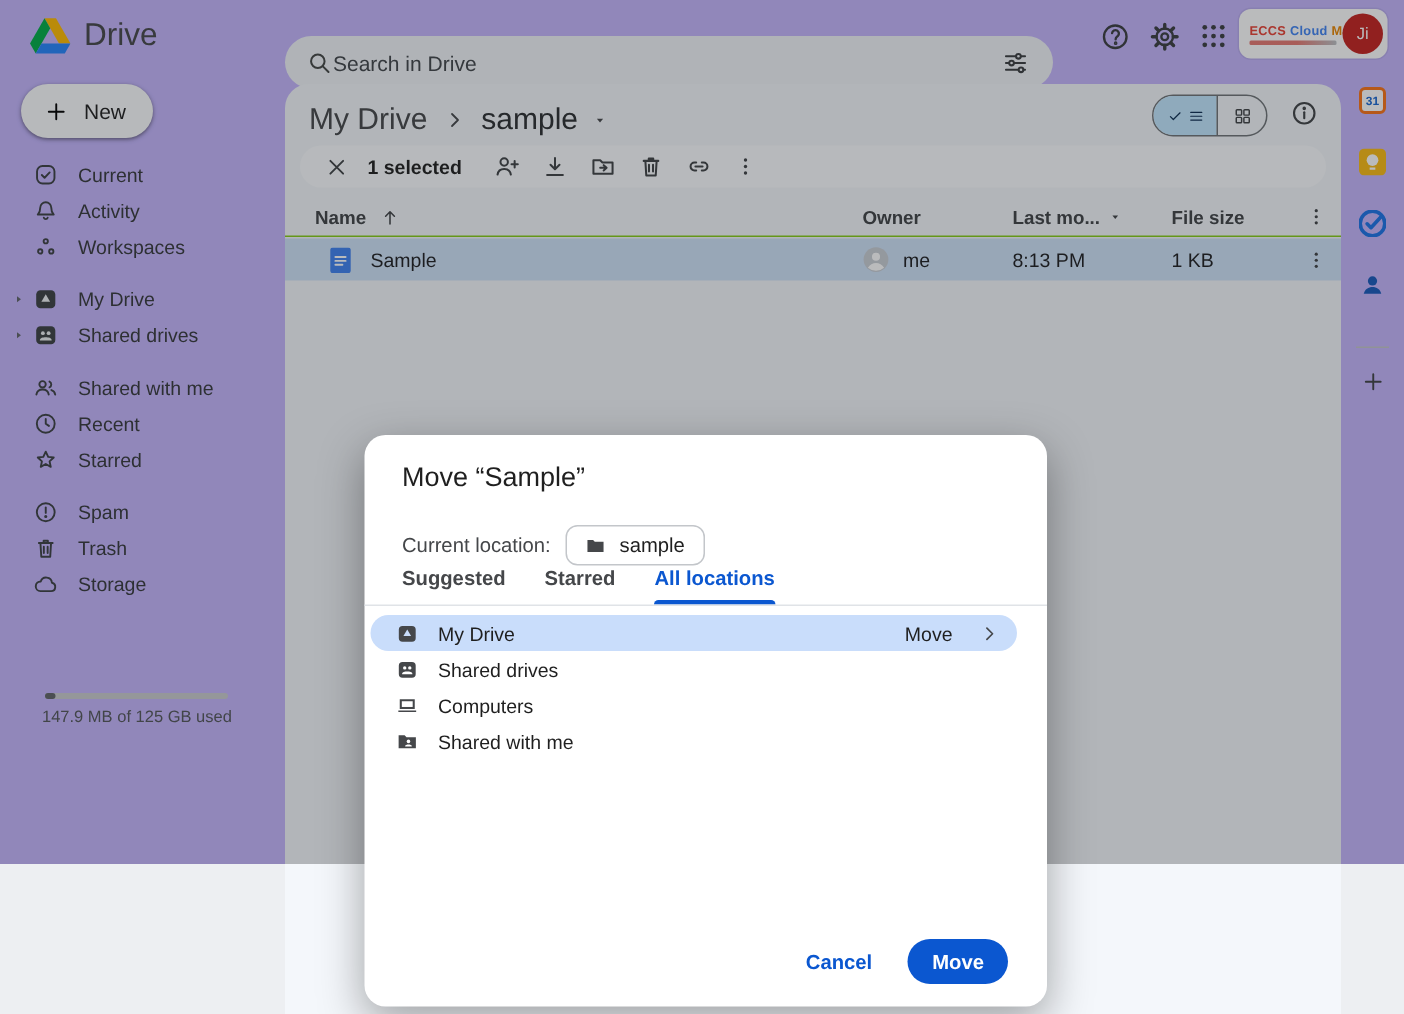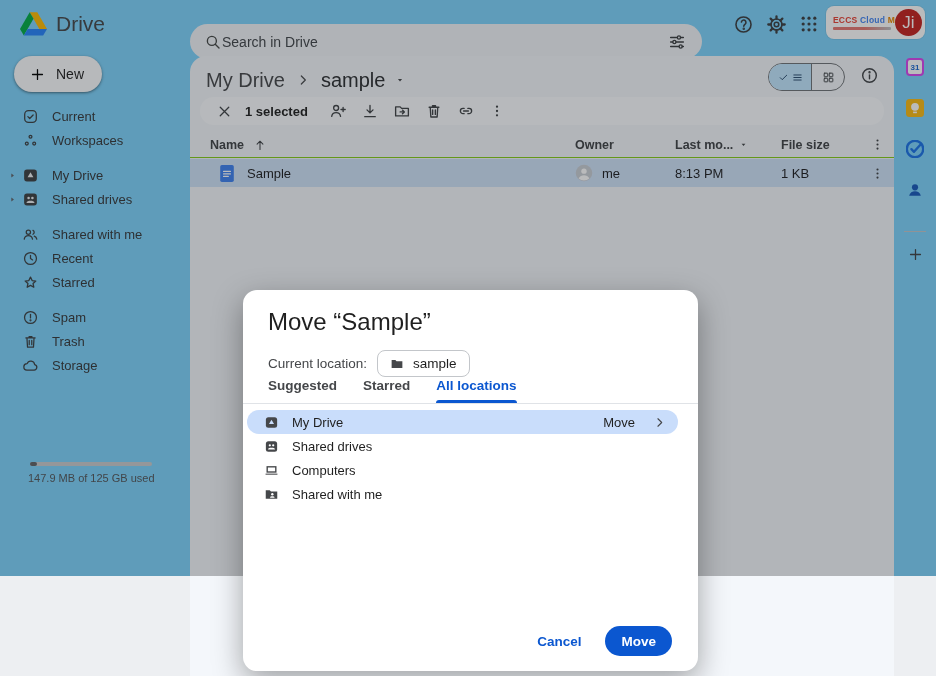--- a/index.html
+++ b/index.html
@@ -1,37 +1,37 @@
 <!DOCTYPE html>
 <html><head>
 <meta charset="utf-8">
 <style>
   * { margin:0; padding:0; box-sizing:border-box; }
   html,body { width:936px; height:676px; overflow:hidden; }
   body { font-family:"Liberation Sans","DejaVu Sans",sans-serif; background:#edeff2; }
-  .screen { position:relative; width:936px; height:576px; background:#7dd3fc;text-decoration:underline; }
+  .screen { position:relative; width:936px; height:576px; background:#c4b5fd;text-decoration:underline; }
   svg { display:block; }
   .s { stroke:currentColor; fill:none; stroke-width:1.8; stroke-linecap:round; stroke-linejoin:round; }
   .f { fill:currentColor; stroke:none; }
 
   
   .topbar { position:absolute; left:0; top:0; width:936px; height:48px; }
   .logo { position:absolute; left:20px; top:12px; display:flex; align-items:center; gap:9px; }
   .logo-text { font-size:21px; color:#45474a; }
   .searchbar { position:absolute; left:190px; top:24px; width:512px; height:35px; background:#f1f4f8; border-radius:18px; display:flex; align-items:center; padding:0 16px 0 14px; color:#444746; }
   .search-ph { font-size:14px; color:#41454a; }
   .tune { margin-left:auto; color:#3a3d40; cursor:pointer; }
   .tb-btn { position:absolute; top:12px; width:24px; height:24px; color:#3a3d40; display:flex; align-items:center; justify-content:center; cursor:pointer; }
   .tb-help { left:731px; } .tb-gear { left:764px; } .tb-grid { left:797px; }
   .account-badge { position:absolute; left:826px; top:6px; width:99px; height:33px; background:#ffffff; border-radius:8px; display:flex; align-items:center; padding:0 3px 0 7px; box-shadow:0 0 0 1px rgba(0,0,0,.06); }
   .badge-col { width:62px; }
   .badge-title { font-size:8.5px; font-weight:bold; letter-spacing:.2px; white-space:nowrap; }
   .badge-title .w1{color:#e94235;} .badge-title .w2{color:#4285f4;} .badge-title .w3{color:#ea8600;}
   .badge-tagline { margin-top:2px; height:2.5px; width:58px; background:linear-gradient(90deg,#d93025 55%,#9aa0a6); opacity:.65; border-radius:1px; }
-  .avatar { margin-left:auto; width:27px; height:27px; border-radius:50%; background:#c5221f; color:#fff; font-size:17px; display:flex; align-items:center; justify-content:center; cursor:pointer; }
+  .avatar { margin-left:auto; width:27px; height:27px; border-radius:50%; background:#c5221f; color:#fff; font-size:11px; display:flex; align-items:center; justify-content:center; cursor:pointer; }
 
   
   .sidebar { position:absolute; left:0; top:48px; width:190px; height:628px; }
   .new-btn { position:absolute; left:14px; top:8px; height:36px; padding:0 18px 0 15px; border-radius:18px; background:#fbfcfe; display:flex; align-items:center; gap:10px; box-shadow:0 1px 2px rgba(0,0,0,.3),0 1px 3px 1px rgba(0,0,0,.15); cursor:pointer; }
   .new-btn span { font-size:14px; color:#1f1f1f; }
   .side-list { position:absolute; left:0; top:56px; width:190px; }
   .side-item { position:relative; height:24px; display:flex; align-items:center; gap:13px; padding-left:22px; font-size:13px; color:#36383b; cursor:pointer; }
   .side-item .ic { color:#3c4043; }
   .side-gap { height:11px; }
   .expander { position:absolute; left:9px; top:8.5px; color:#5f6368; }
@@ -57,28 +57,28 @@
   .th { display:flex; align-items:center; gap:6px; cursor:pointer; }
   .th-menu { display:flex; justify-content:center; color:#3f4246; cursor:pointer; }
   .frow { position:absolute; left:0; top:103px; width:704px; height:28px; background:#cfe2f8; display:grid; grid-template-columns:385px 100px 106px 80px 33px; align-items:center; font-size:13px; color:#1d1e20; cursor:pointer; }
   .cell-name { padding-left:30px; display:flex; align-items:center; gap:13px; }
   .cell-owner { display:flex; align-items:center; gap:9px; }
   .cell-menu { display:flex; justify-content:center; color:#3f4246; }
 
   
   .rail { position:absolute; left:894px; top:48px; width:42px; height:628px; display:flex; flex-direction:column; align-items:center; padding-top:10px; }
   .rail-ic { margin-bottom:23px; cursor:pointer; }
-  .cal-ic { width:18px; height:18px; border:2px solid #d946ef; border-radius:4px; background:#fff; display:flex; align-items:center; justify-content:center; font-size:8px; font-weight:bold; color:#1967d2; }
+  .cal-ic { width:18px; height:18px; border:2px solid #f97316; border-radius:4px; background:#fff; display:flex; align-items:center; justify-content:center; font-size:8px; font-weight:bold; color:#1967d2; }
   .rail-div { width:22px; border-top:1px solid #c3c6c9; margin-top:9px; margin-bottom:14px; }
   .rail-plus { color:#3f4246; cursor:pointer; }
 
   
   .scrim { position:absolute; inset:0; background:rgba(28,30,33,.30); z-index:40; }
   .dialog { position:absolute; left:243px; top:290px; width:455px; height:381px; background:#fff; border-radius:14px; box-shadow:0 10px 30px rgba(0,0,0,.35); z-index:50; }
-  .dlg-title { position:absolute; left:25px; top:18px; font-size:24px; color:#1f1f1f; }
+  .dlg-title { position:absolute; left:25px; top:18px; font-size:18px; color:#1f1f1f; }
   .dlg-loc { position:absolute; left:25px; top:60px; display:flex; align-items:center; gap:10px; }
   .dlg-loc-label { font-size:13.5px; color:#45474a; }
   .loc-chip { height:27px; border:1px solid #c3c6ca; border-radius:8px; padding:0 12px; display:flex; align-items:center; gap:9px; cursor:pointer; }
   .loc-chip .ic { color:#45474a; }
   .loc-chip span { font-size:13.5px; color:#1f1f1f; }
   .dlg-tabs { position:absolute; left:25px; top:88px; display:flex; gap:26px; }
   .tab { position:relative; font-size:13.5px; font-weight:bold; color:#45474a; padding-bottom:10px; cursor:pointer; }
   .tab.active { color:#0b57d0; }
   .tab.active::after { content:""; position:absolute; left:0; right:0; bottom:0; height:3px; background:#0b57d0; border-radius:3px 3px 0 0; }
   .dlg-tabdiv { position:absolute; left:0; top:113px; width:455px; border-top:1px solid #e0e3e7; }
@@ -175,20 +175,27 @@
     <div class="side-list">
       <div class="side-item">
         <svg class="s ic" width="17" height="17" viewBox="0 0 24 24">
             <rect x="3.8" y="3.8" width="16.4" height="16.4" rx="5.2"></rect>
             <path d="M8.3 12.2l2.6 2.6 4.8-5"></path>
           </svg>
         <span>Current</span>
       </div>
       <div class="side-item">
         <svg class="s ic" width="17" height="17" viewBox="0 0 24 24">
+            <path d="M12 4a5.2 5.2 0 0 0-5.2 5.2c0 4.2-1.6 5.4-2.3 6.3h15c-.7-.9-2.3-2.1-2.3-6.3A5.2 5.2 0 0 0 12 4z"></path>
+            <path d="M10.2 18.6a1.9 1.9 0 0 0 3.6 0"></path>
+          </svg>
+        <span>Activity</span>
+      </div>
+      <div class="side-item">
+        <svg class="s ic" width="17" height="17" viewBox="0 0 24 24">
             <circle cx="12" cy="6.8" r="2"></circle>
             <circle cx="6.8" cy="16.4" r="2"></circle>
             <circle cx="17.2" cy="16.4" r="2"></circle>
           </svg>
         <span>Workspaces</span>
       </div>
       <div class="side-gap"></div>
       <div class="side-item">
         <span class="expander">
             <svg class="f" width="7" height="7" viewBox="0 0 24 24">

